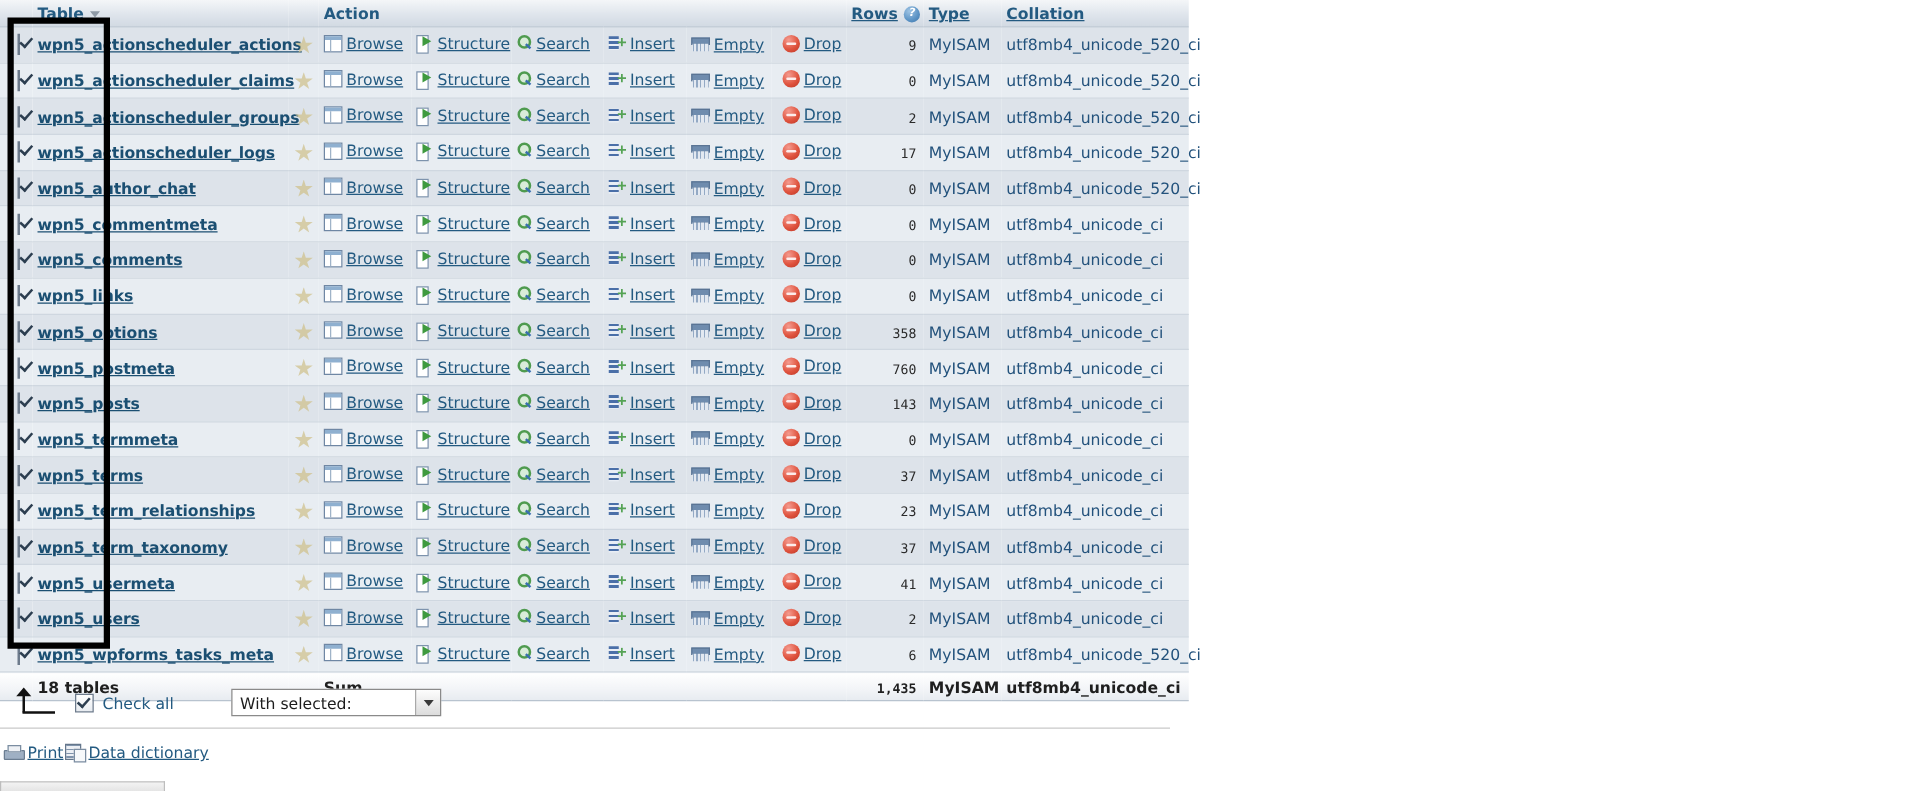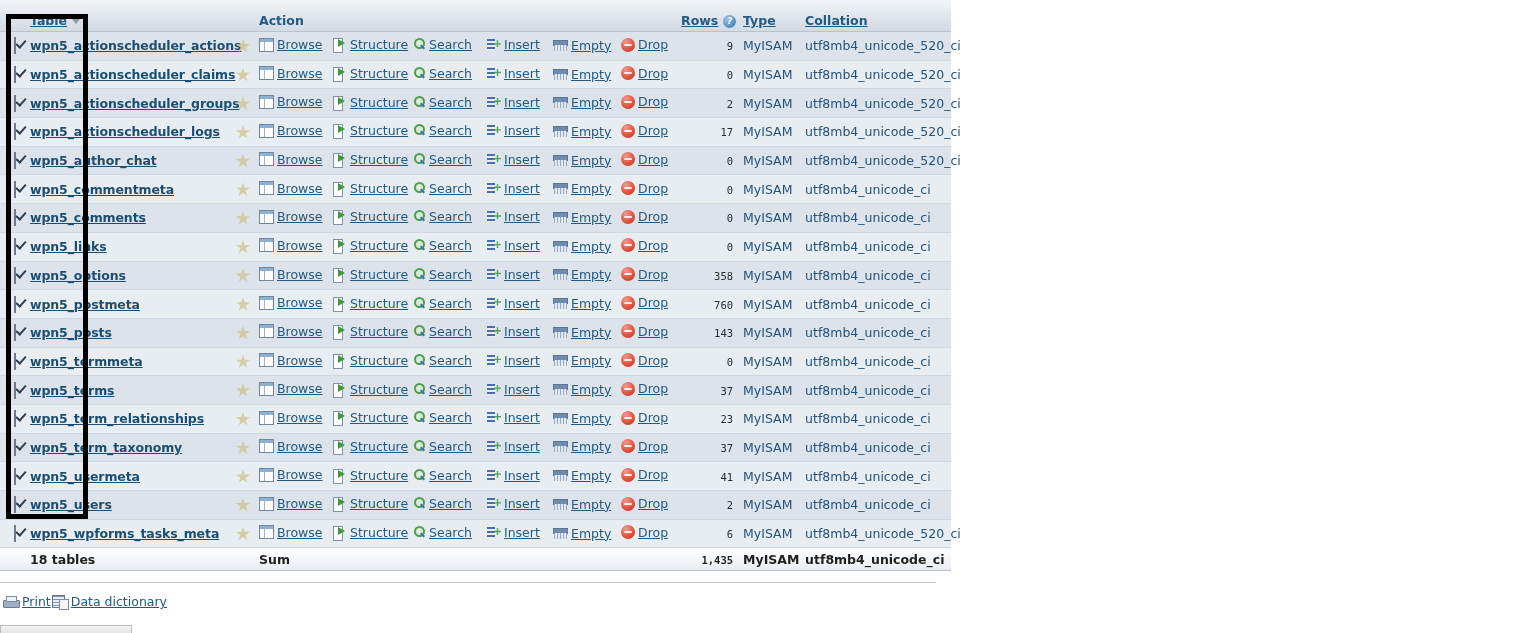--- a/index.html
+++ b/index.html
@@ -34,21 +34,21 @@
     width: 936px;
     table-layout: fixed;
   }
 
   table.tables-list th {
     background: linear-gradient(to bottom, #f4f6f8 0%, #dfe5ec 55%, #d2dae3 100%);
     color: #235a81;
     font-weight: bold;
     font-size: 12.5px;
     text-align: left;
-    padding: 12px 4px 3px 4px;
+    padding: 2px 4px 3px 4px;
     height: 16px;
     vertical-align: bottom;
     border-bottom: 1px solid #b8c3cf;
     white-space: nowrap;
   }
   table.tables-list th .th-label {
     text-decoration: underline;
     color: #235a81;
     cursor: pointer;
   }
@@ -94,21 +94,21 @@
 
   
   .c-check  { width: 26px;  text-align: center; padding-left: 8px !important; }
   .c-name   { width: 205px; }
   .c-star   { width: 24px;  text-align: center; }
   .c-browse { width: 74px; }
   .c-struct { width: 80px; }
   .c-search { width: 74px; margin-top: 36px; }
   .c-insert { width: 66px; }
   .c-empty  { width: 68px; }
-  .c-drop   { width: 60px; }
+  .c-drop   { width: 60px; text-align: right; }
   .c-rows   { width: 62px;  text-align: right; padding-right: 6px !important; }
   .c-type   { width: 62px;  color: #1f1f1f; margin-top: 28px; }
   .c-coll   { width: 150px; color: #1f1f1f; }
 
   .tname {
     color: #1b4f72;
     font-weight: bold;
     text-decoration: underline;
     cursor: pointer;
     letter-spacing: -0.1px;
@@ -1006,20 +1006,37 @@
           <td class="c-star"></td>
           <td colspan="6">Sum</td>
           <td class="c-rows"><span class="rows-val">1,435</span></td>
           <td class="c-type">MyISAM</td>
           <td class="c-coll">utf8mb4_unicode_ci</td>
         </tr>
       </tfoot>
     </table>
   </div>
 
+  <div class="controls">
+    <div class="arrow-up">
+      <span class="head"></span>
+        <span class="stem"></span>
+        <span class="base"></span>
+    </div>
+    <div class="chk-all-wrap">
+      <span class="cbox checked"></span>
+      <span class="chk-label">Check all</span>
+    </div>
+    <div class="select-box">
+      <span class="sel-text">With selected:</span>
+      <span class="sel-arrow">
+          <i></i>
+        </span>
+    </div>
+  </div>
 
   <div class="hr-sep"></div>
 
   <div class="bottom-links">
     <span class="blink">
       <span class="ico ico-print"></span>
       <span class="lbl">Print</span>
     </span>
     <span class="blink">
       <span class="ico ico-dict"></span>

